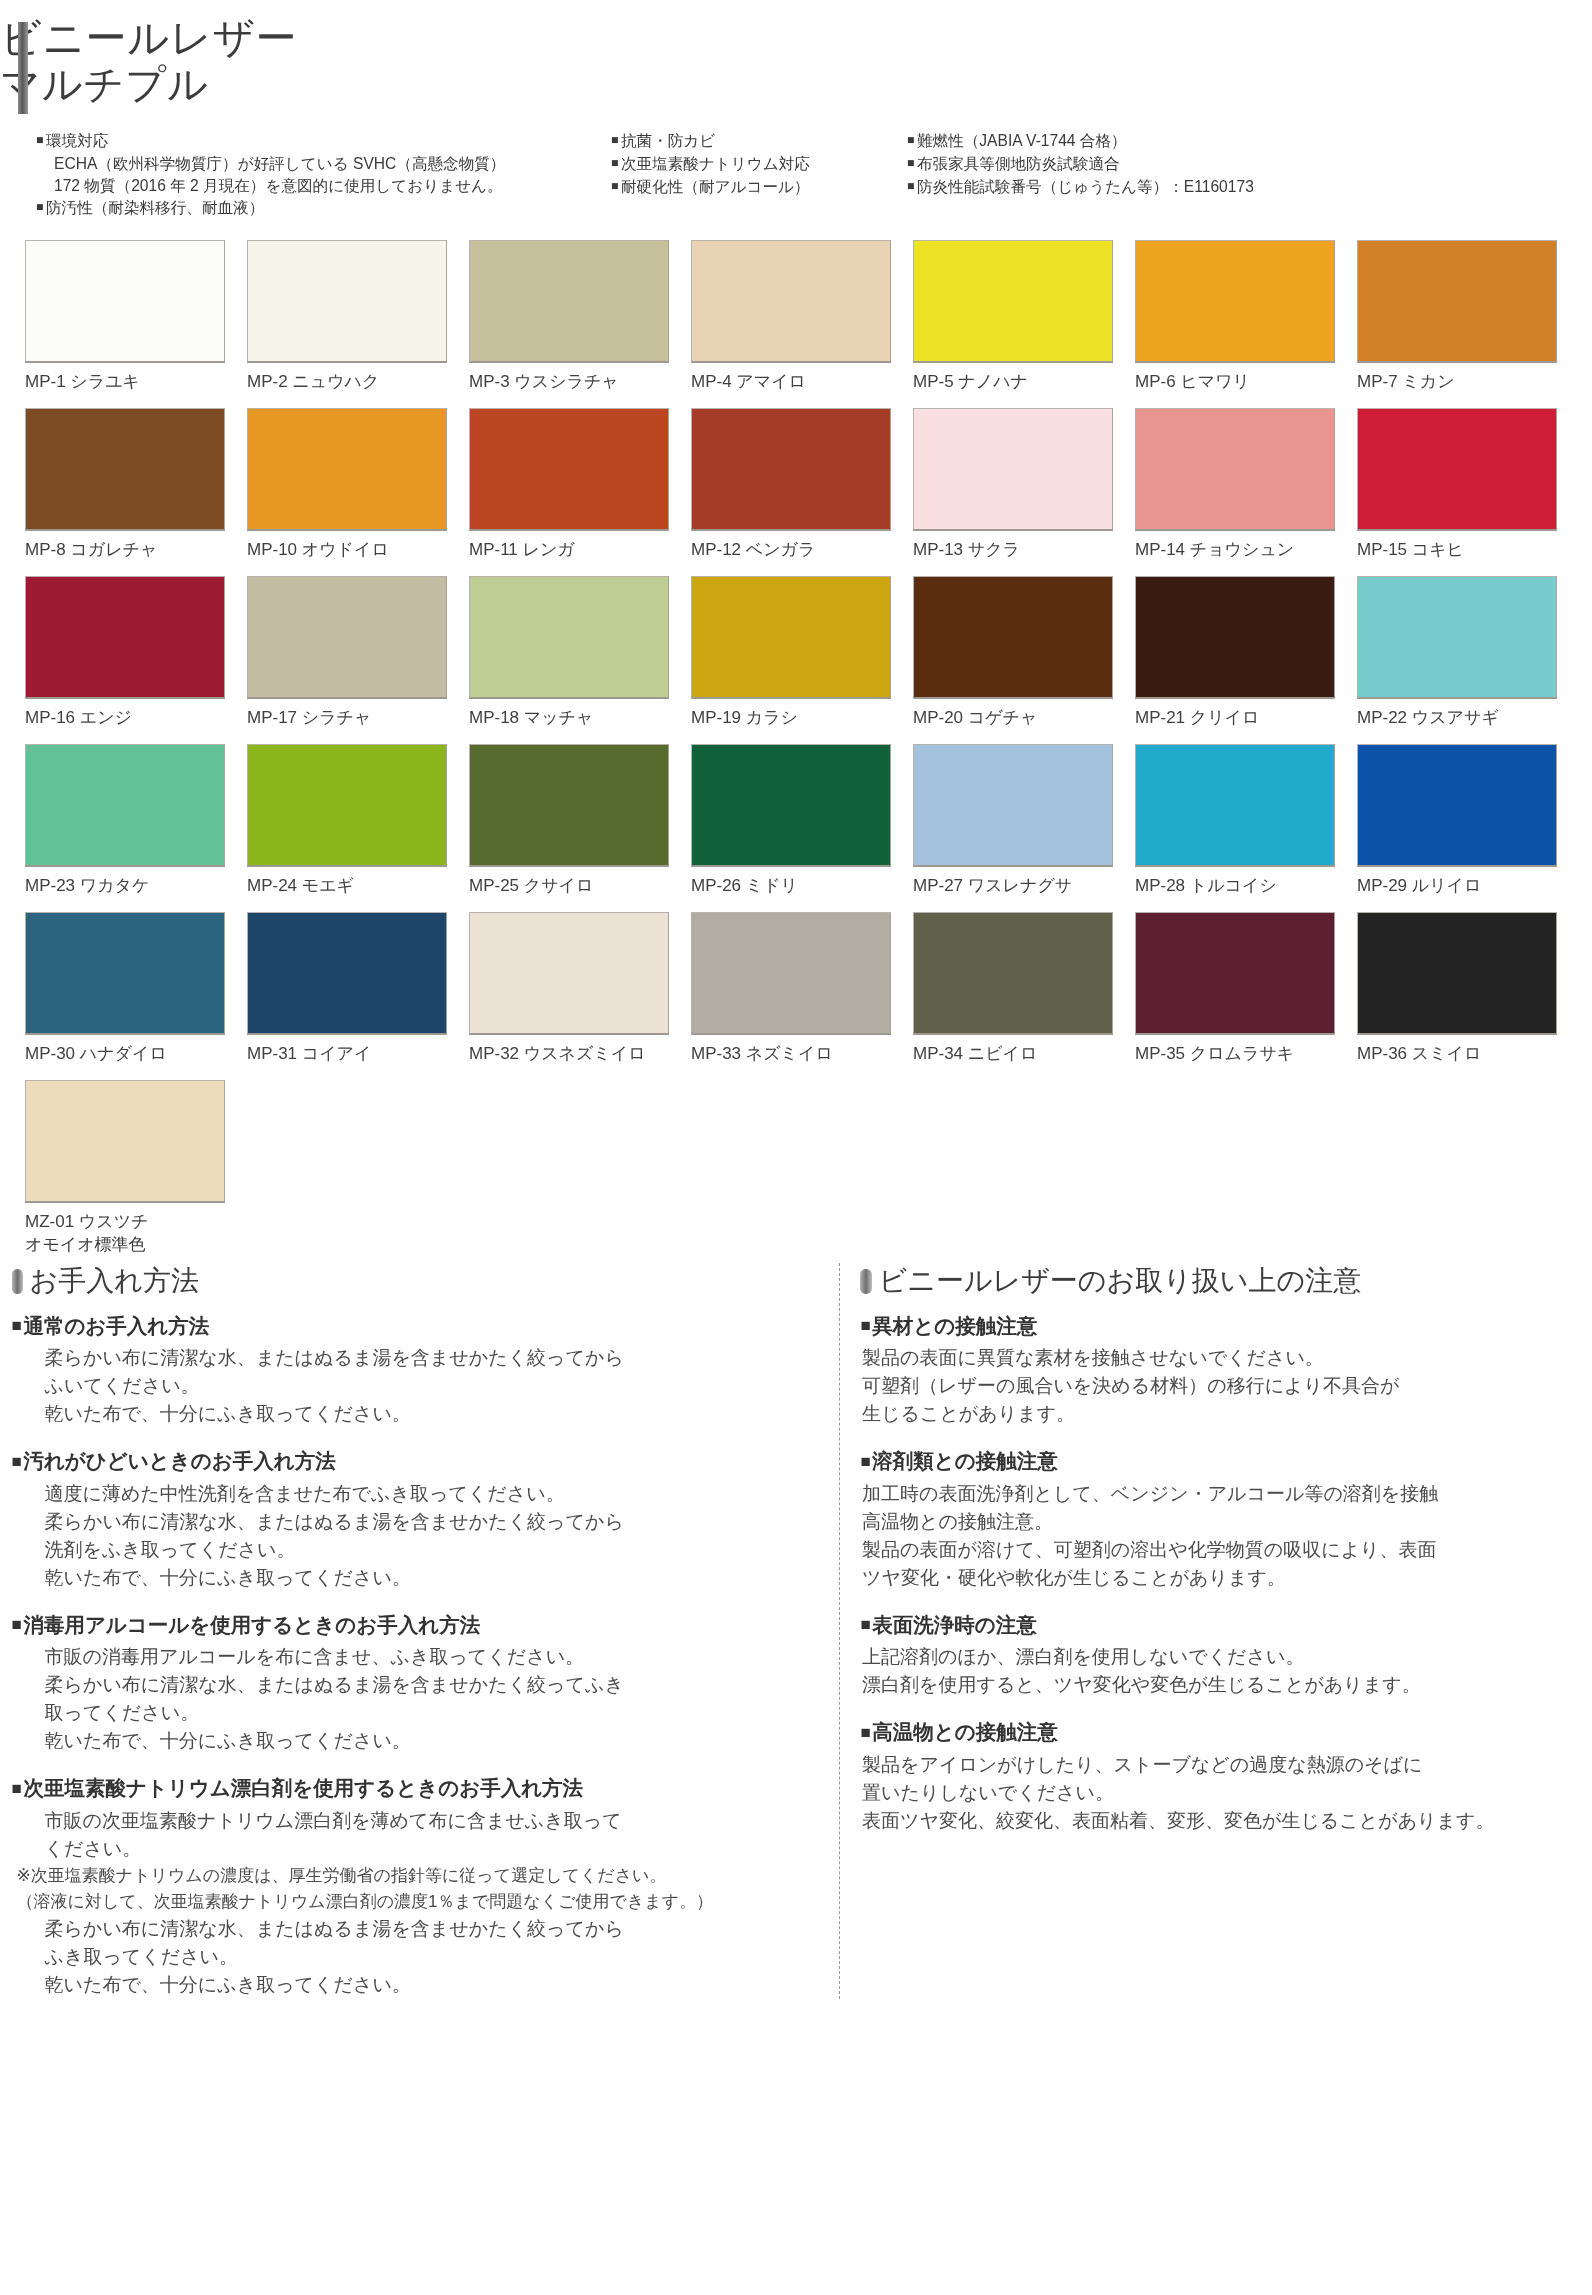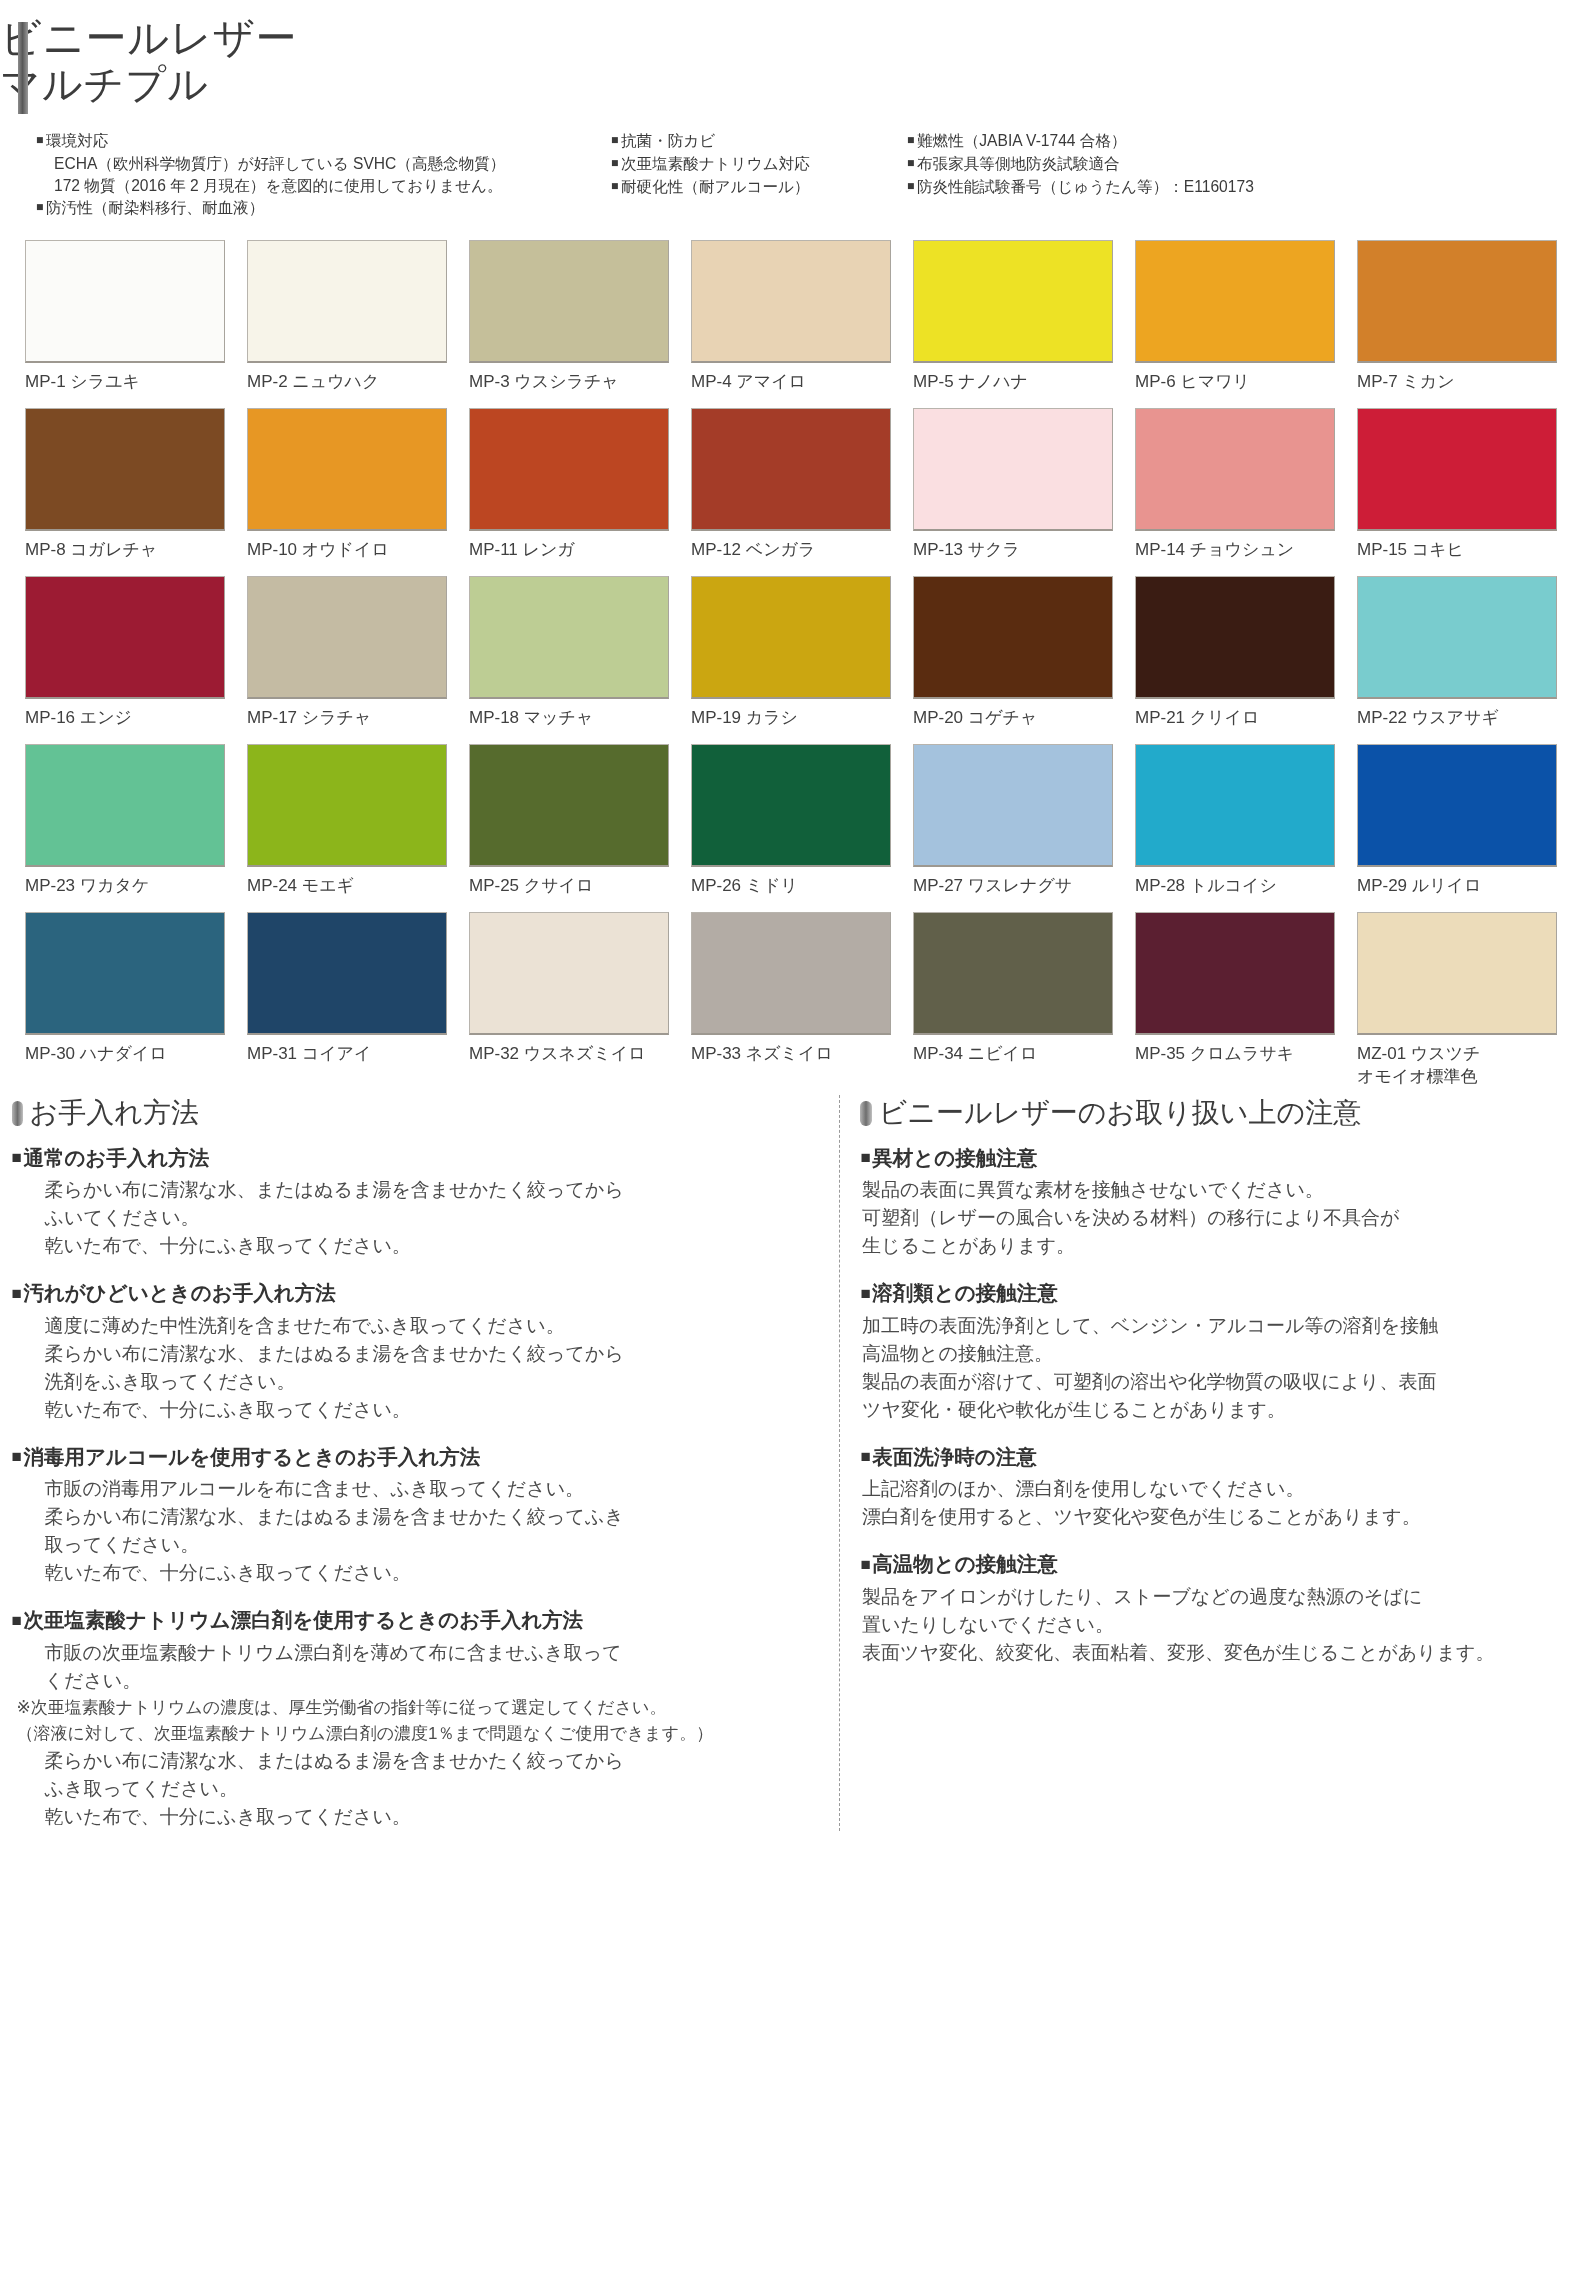--- a/index.html
+++ b/index.html
@@ -333,20 +333,24 @@
       <div class="swatch-chip" style="background: rgb(179, 172, 165);"></div>
       <div class="swatch-label">MP-33 ネズミイロ</div>
     </div>
     <div class="swatch-cell">
       <div class="swatch-chip" style="background: rgb(97, 96, 74);"></div>
       <div class="swatch-label">MP-34 ニビイロ</div>
     </div>
     <div class="swatch-cell">
       <div class="swatch-chip" style="background: rgb(91, 31, 49);"></div>
       <div class="swatch-label">MP-35 クロムラサキ</div>
+    </div>
+    <div class="swatch-cell">
+      <div class="swatch-chip" style="background: rgb(35, 35, 35);"></div>
+      <div class="swatch-label">MP-36 スミイロ</div>
     </div>
     <div class="swatch-cell">
       <div class="swatch-chip" style="background: rgb(236, 220, 186);"></div>
       <div class="swatch-label">MZ-01 ウスツチ</div>
       <div class="swatch-label2">オモイオ標準色</div>
     </div>
   </div>
 
 <div class="bottom">
   <span class="divider"></span>

